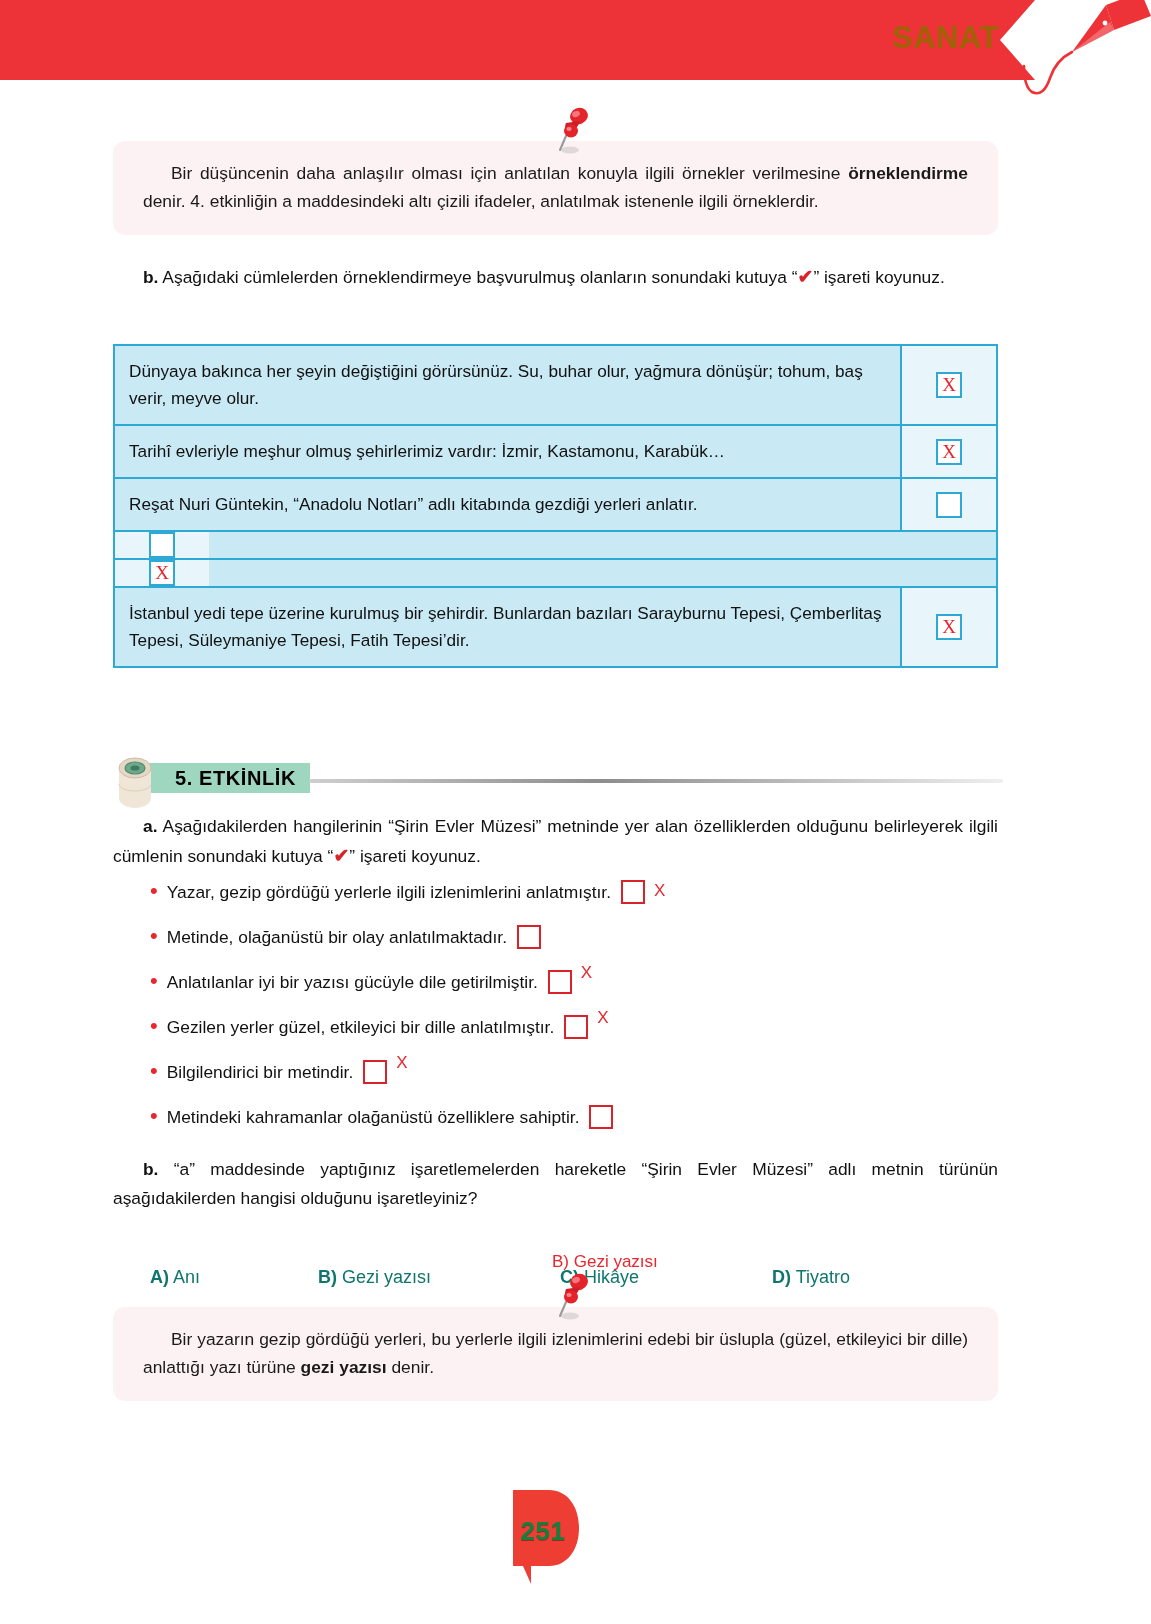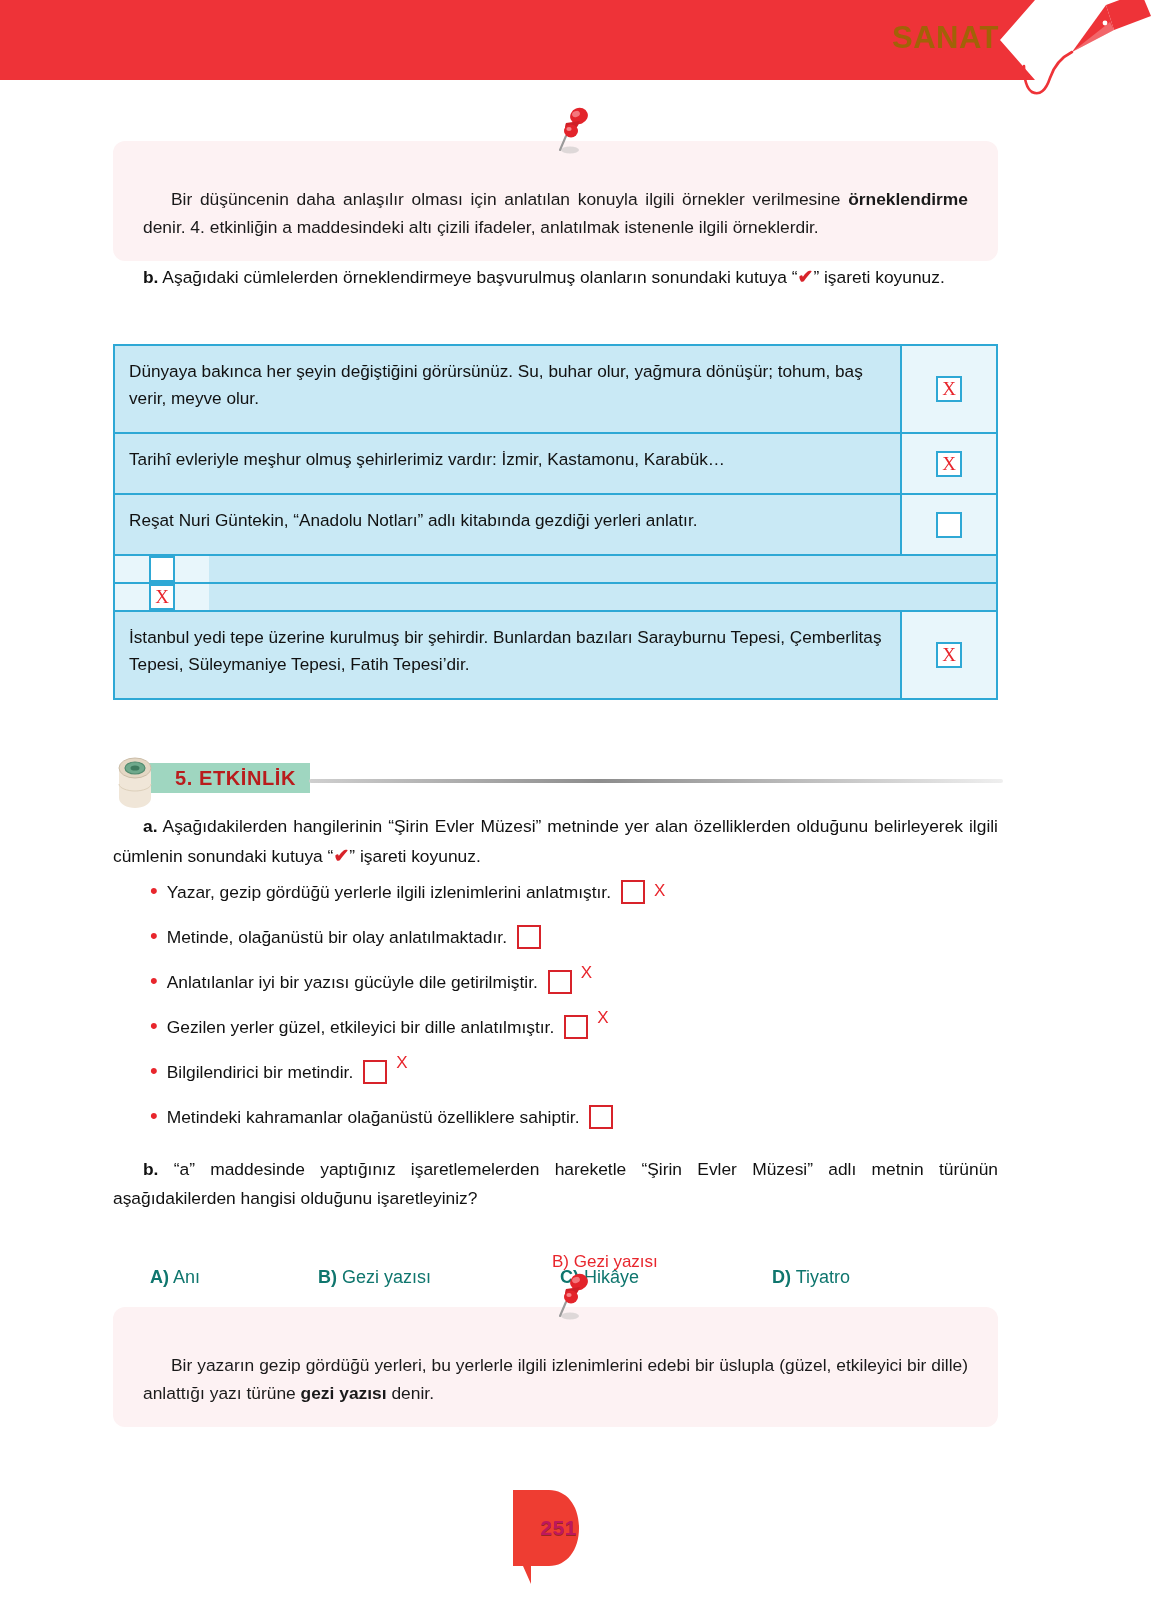--- a/index.html
+++ b/index.html
@@ -28,21 +28,20 @@
   
   .info-box {
     position: absolute;
     background: #fdf2f3;
     border-radius: 12px;
     padding: 18px 30px 20px 30px;
   }
   .info-box p {
     font-size: 17.4px; line-height: 28px; color: #1a1a1a;
     text-align: justify;
-    margin-top: 26px;
   }
   .info-box p .ind { display:inline-block; width: 28px; }
   .info-box b { font-weight: 700; }
   .pin { position: absolute; width: 44px; height: 52px; z-index: 5; }
 
   
   .para {
     position: absolute;
     font-size: 17.4px; line-height: 29px; color: #111;
     text-align: justify;
@@ -54,21 +53,21 @@
   
   .tbl { position: absolute; left: 113px; top: 344px; width: 885px; }
   .trow {
     display: flex; align-items: stretch;
     border: 2px solid #2ea8d5;
     background: #c9e9f5;
     margin-bottom: -2px;
   }
   .tcell-text {
     flex: 1 1 auto;
-    padding: 12px 16px 20px 14px;
+    padding: 12px 16px 12px 14px;
     font-size: 17.2px; line-height: 27px; color: #111;
     display: flex; align-items: center;
     border-right: 2px solid #2ea8d5;
     min-height: 50px;
   }
   .tcell-box {
     width: 94px; flex: 0 0 94px;
     background: #e8f6fb;
     display: flex; align-items: center; justify-content: center;
     position: relative;
@@ -87,21 +86,21 @@
     line-height: 1;
   }
 
   
   .etk-wrap { position: absolute; left: 113px; top: 760px; width: 890px; height: 44px; }
   .etk-badge {
     position: absolute; left: 36px; top: 3px;
     background: #9fd6c0; height: 30px;
     padding: 0 14px 0 26px;
     display: flex; align-items: center;
-    font-size: 20px; font-weight: 700; color: #b91c1c;
+    font-size: 20px; font-weight: 700; color: #000000;
     letter-spacing: 0.6px;
     font-family: "Liberation Sans", sans-serif;
   }
   .tape-roll { position: absolute; left: 0px; top: -6px; width: 62px; height: 56px; z-index: 3; }
   .etk-line {
     position: absolute; left: 196px; top: 19px; width: 694px; height: 4px;
     background: linear-gradient(to right, #cfcfcf, #8d8d8d 42%, #c9c9c9 78%, #efefef);
     border-radius: 2px;
   }
 
@@ -135,21 +134,21 @@
   .answer-hw {
     position: absolute; left: 552px; top: 1252px;
     color: #e8262d; font-size: 17px;
     font-family: "Liberation Sans", sans-serif;
   }
 
   
   .pagenum-wrap { position: absolute; left: 509px; top: 1488px; width: 76px; height: 98px; }
   .pagenum-text {
     position: absolute; left: 0; top: 28px; width: 68px;
-    text-align: right; color: #be185d; font-size: 21px; font-weight: 700;
+    text-align: center; color: #15803d; font-size: 26px; font-weight: 700;
     letter-spacing: 0.5px; z-index: 3;
     text-shadow: 0 1px 0 rgba(0,0,0,.35);
   }
 </style>
 </head>
 <body>
 
 <div id="page">
 
   <div class="header-band"></div>

